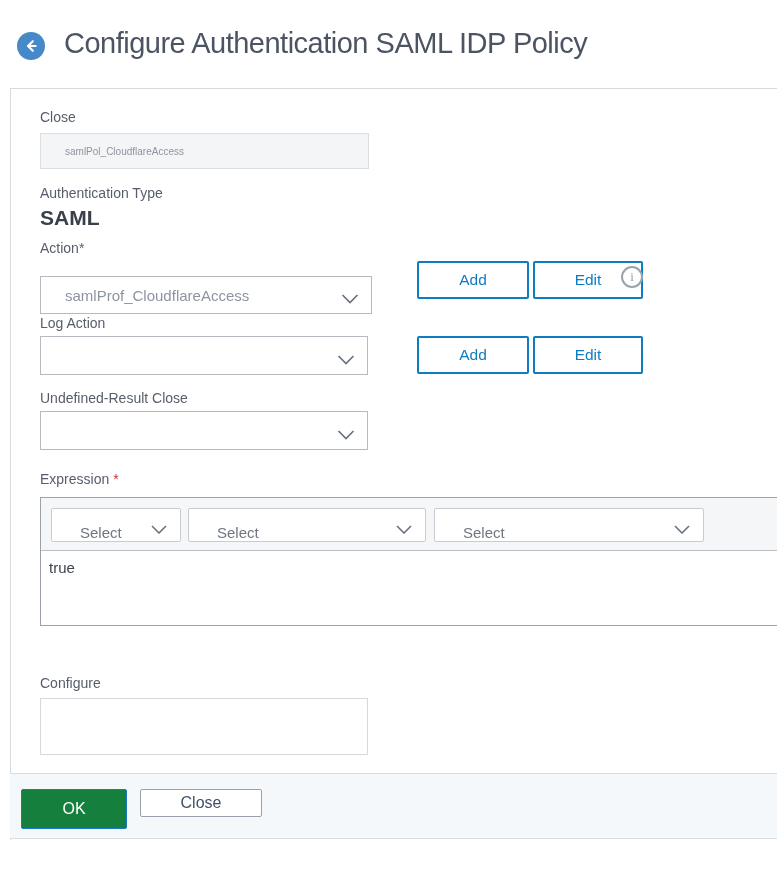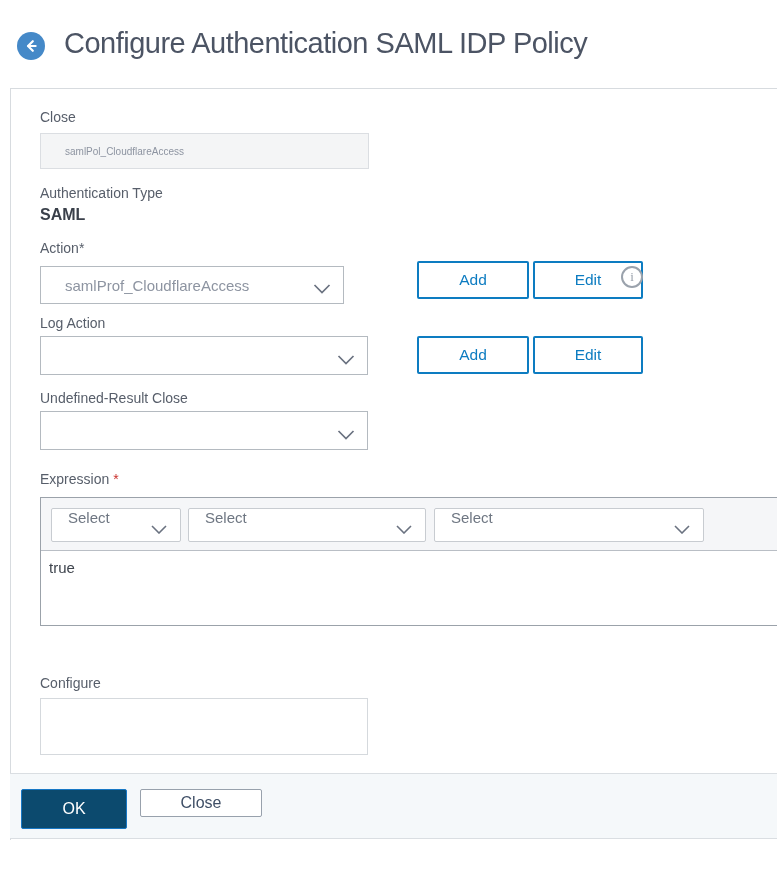--- a/index.html
+++ b/index.html
@@ -33,21 +33,21 @@
     left: 10px; top: 88px; width: 790px; height: 752px;
     background: #ffffff;
     border-top: 1px solid #d7dbdf;
     border-left: 1px solid #d7dbdf;
   }
 
   .field-label {
     font-size: 14px; color: #575e6a; white-space: nowrap;
   }
   .static-value {
-    font-size: 16px; font-weight: 700; color: #3a404a;
+    font-size: 21px; font-weight: 700; color: #3a404a;
   }
 
   .text-input {
     border: 1px solid #dbdee2;
     background: #f4f5f6;
     color: #8d94a1;
     font-size: 10px;
     font-family: "Liberation Sans", sans-serif;
     padding: 0 10px 0 24px;
     outline: none;
@@ -100,22 +100,22 @@
     position: absolute; left: 0; top: 0; right: 0; height: 53px;
     background: #f5f6f8;
     border-bottom: 1px solid #b9bec5;
   }
   .expr-select {
     position: absolute; top: 10px; height: 34px;
     background: #ffffff;
     border: 1px solid #c8ccd1;
     border-radius: 2px;
     color: #6e7682; font-size: 15px;
-    display: flex; align-items: flex-start;
-    padding-left: 16px;
+    display: flex; align-items: flex-end;
+    padding-left: 28px;
     cursor: pointer;
   }
   .expr-select .chev {
     position: absolute; right: 13px; top: 50%; margin-top: -5px;
   }
   .expr-textarea {
     position: absolute; left: 0; top: 54px; right: 0; bottom: 0;
     border: none; resize: none; outline: none;
     font-family: "Liberation Sans", sans-serif;
     font-size: 15px; color: #3f454e;
@@ -133,21 +133,21 @@
   }
 
   
   .footer-bar {
     left: 10px; top: 773px; width: 790px; height: 66px;
     background: #f5f8fa;
     border-top: 1px solid #dadee2;
     border-bottom: 1px solid #dadee2;
   }
   .btn-primary {
-    background: #0c4a6e;
+    background: #15803d;
     border: 1px solid #1878c5;
     color: #ffffff;
     font-size: 16px;
     font-family: "Liberation Sans", sans-serif;
     border-radius: 2px;
     display: flex; align-items: center; justify-content: center;
     cursor: pointer;
   }
   .btn-secondary {
     background: #ffffff;
@@ -176,21 +176,21 @@
 
 <div class="abs panel"></div>
 
 <div class="abs field-label" style="left:40px; top:109px;">Close</div>
 <input class="abs text-input" style="left: 40px; top: 133px; width: 329px; height: 36px;" readonly="" value="samlPol_CloudflareAccess">
 
 <div class="abs field-label" style="left:40px; top:185px;">Authentication Type</div>
 <div class="abs static-value" style="left:40px; top:206px;">SAML</div>
 
 <div class="abs field-label" style="left:40px; top:240px;">Action*</div>
-<div class="abs dropdown" style="left:40px; top:266px; width:304px; height:38px;">
+<div class="abs dropdown" style="left:40px; top:276px; width:332px; height:38px;">
   <span>samlProf_CloudflareAccess</span>
   <span class="chev">
     <svg width="18" height="10" viewBox="0 0 18 10">
         <path d="M1.5 1 L9 8.5 L16.5 1" fill="none" stroke="#6a7280" stroke-width="1.7"></path>
       </svg>
   </span>
 </div>
 <div class="abs btn-outline-blue" style="left:381px; top:261px; width:112px; height:38px;">
   <span>Add</span>
 </div>

